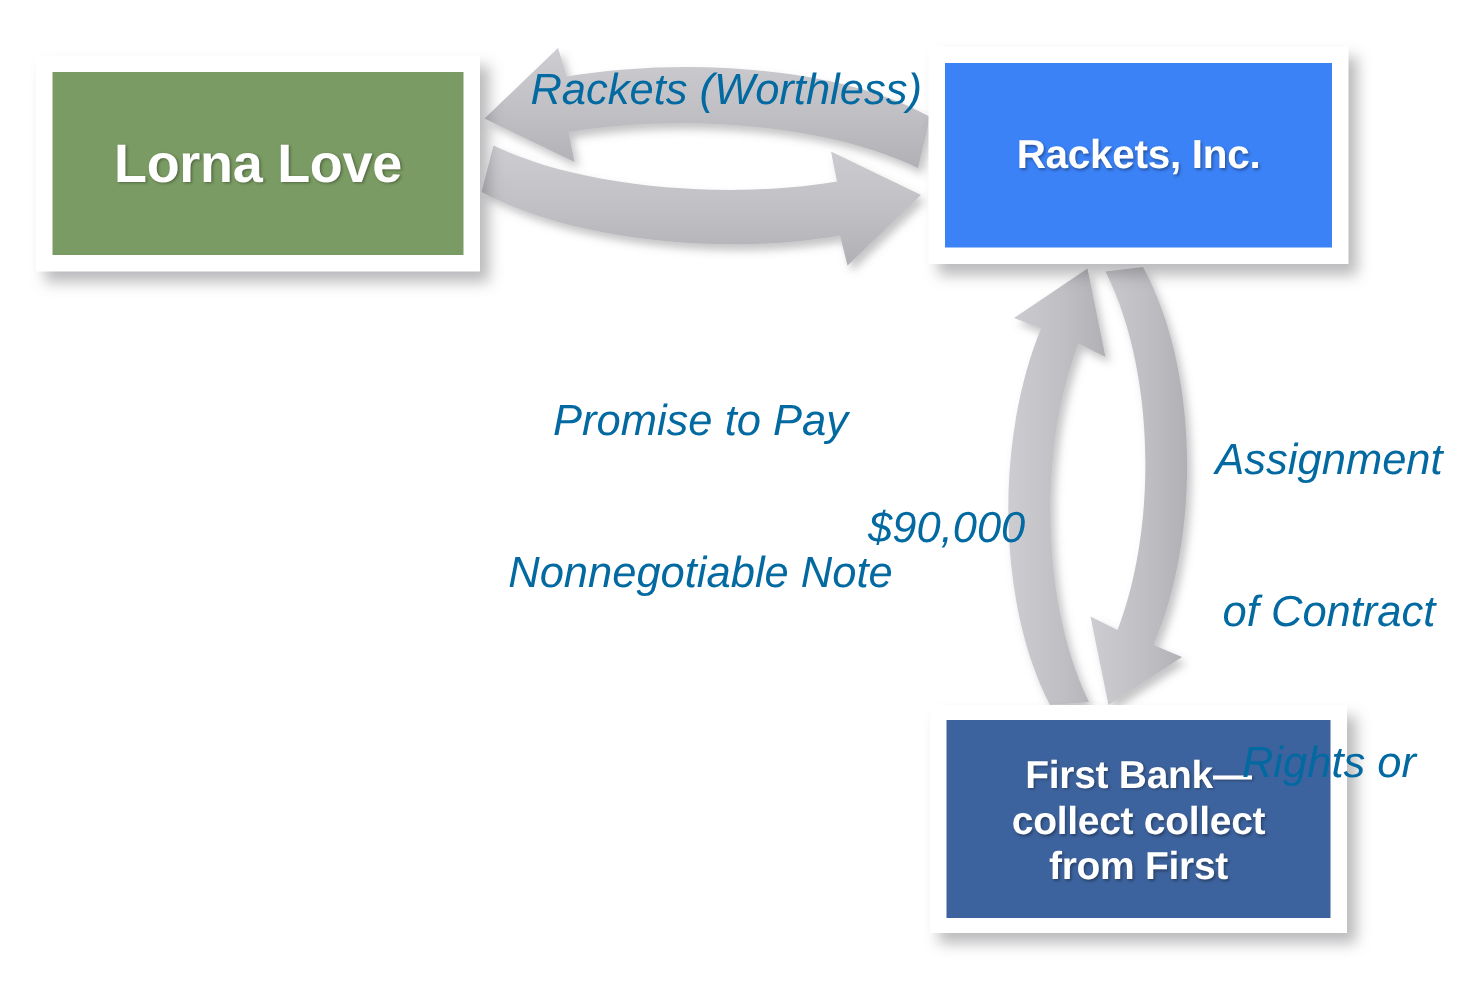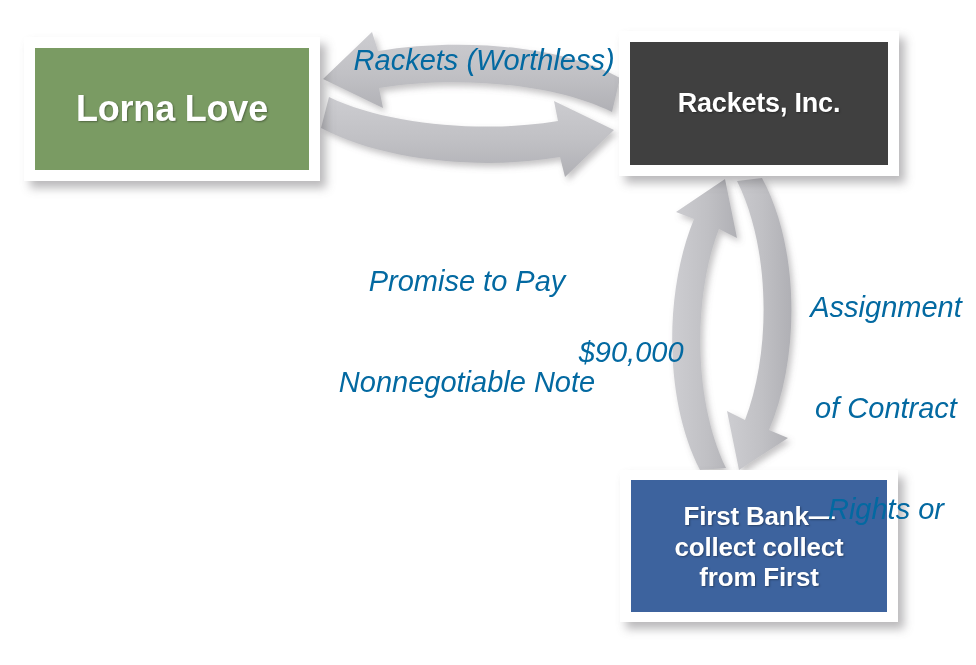--- a/index.html
+++ b/index.html
@@ -50,21 +50,21 @@
     background: #7a9b63;
     font-size: 36px;
   }
   #node-rackets {
     left: 619px;
     top: 31px;
     width: 280px;
     height: 145px;
   }
   #node-rackets .node-fill {
-    background: #404040;
+    background: #3b82f6;
     font-size: 27px;
   }
   #node-bank {
     left: 620px;
     top: 470px;
     width: 278px;
     height: 152px;
   }
   #node-bank .node-fill {
     background: #3d639e;

